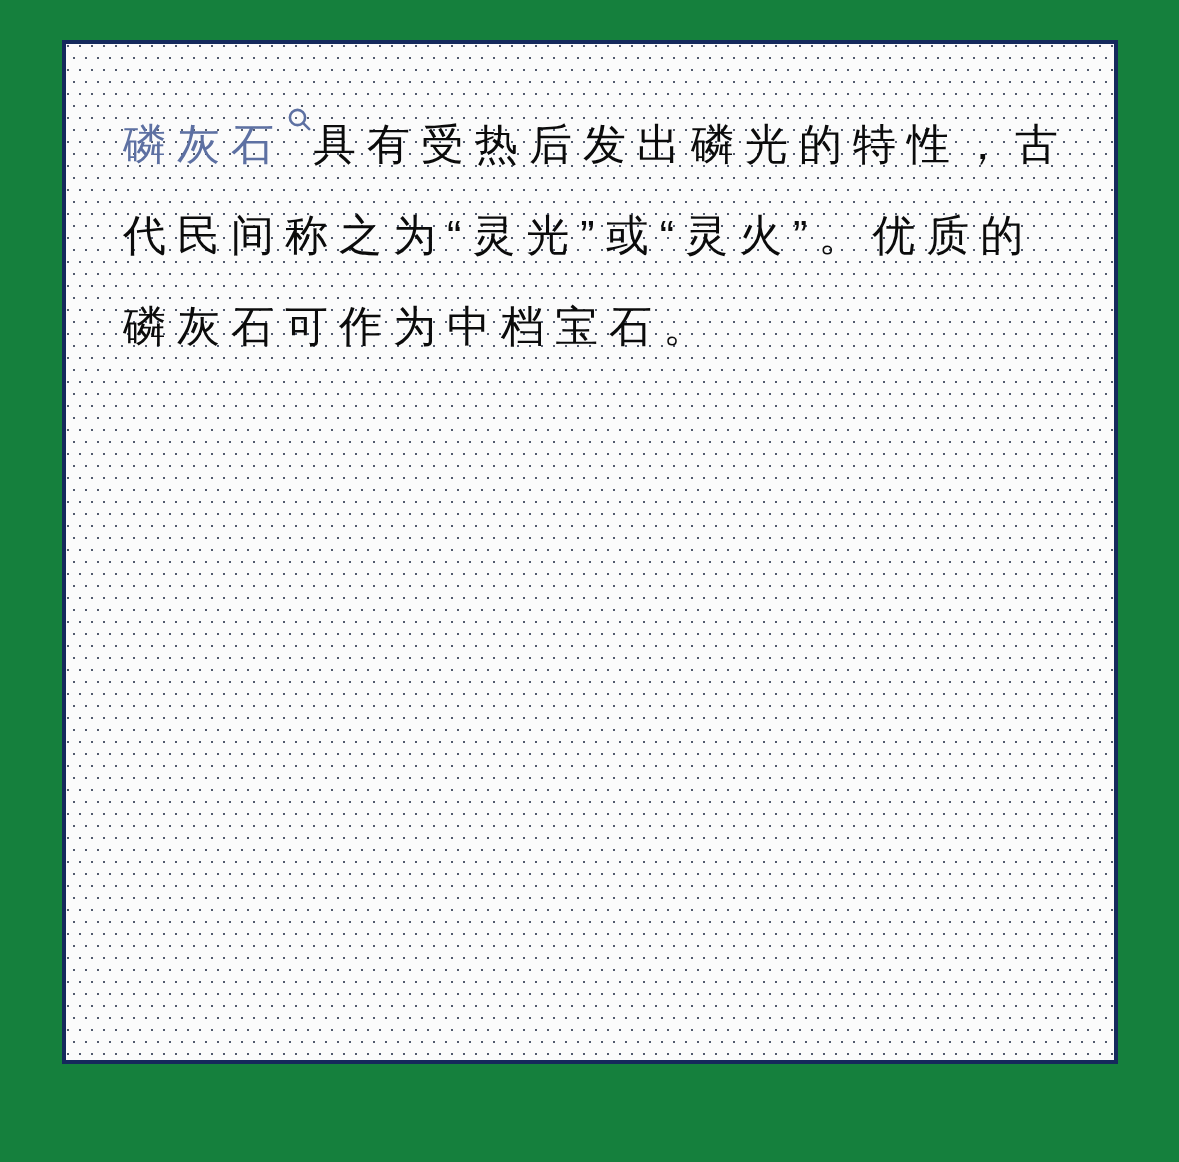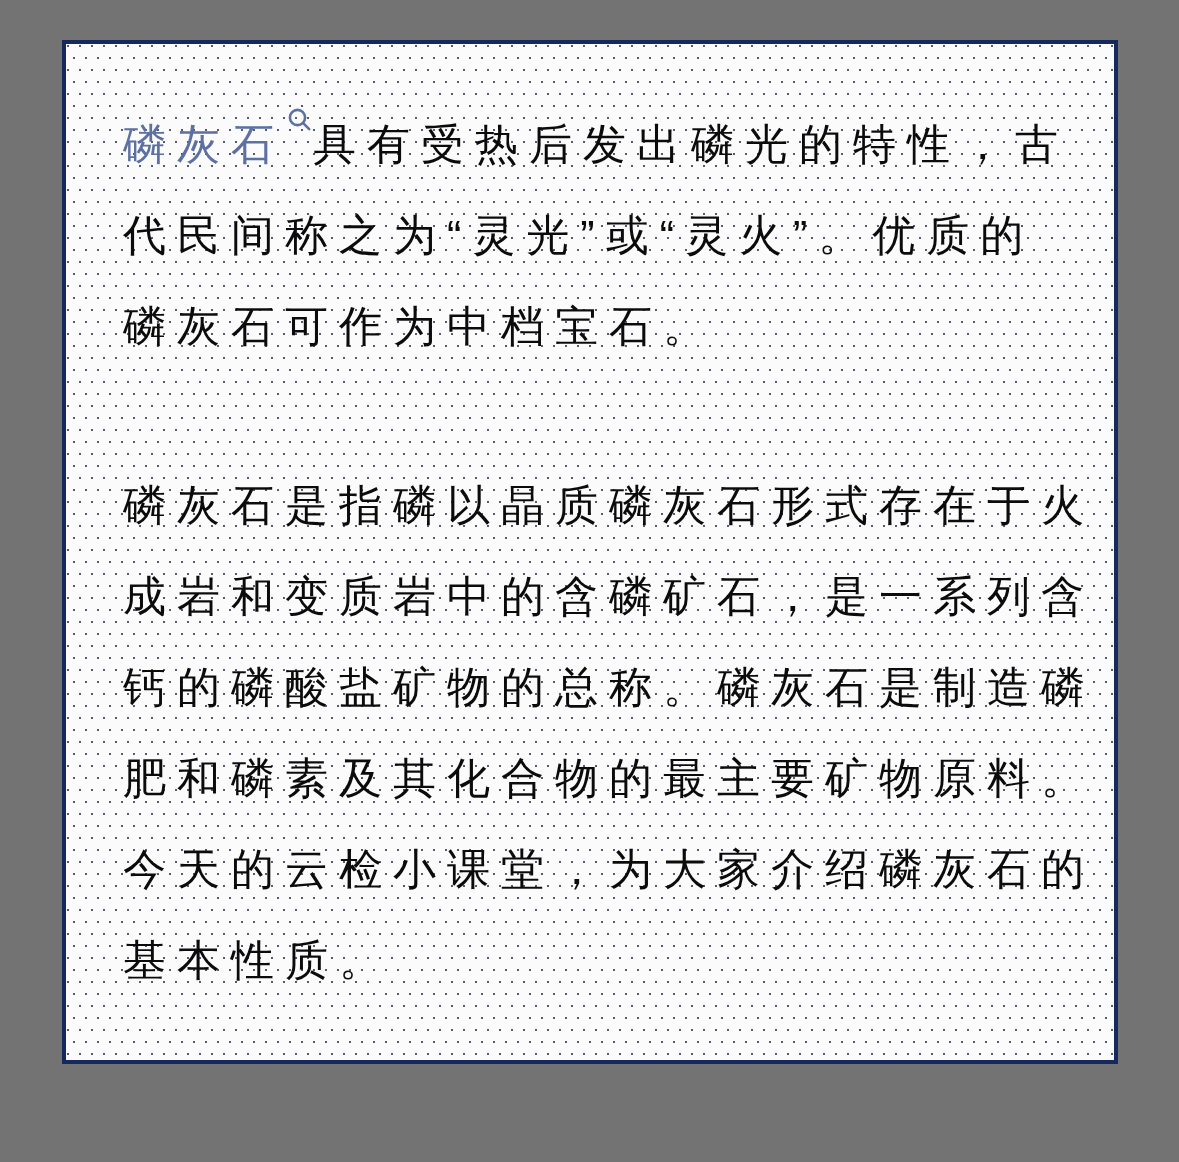--- a/index.html
+++ b/index.html
@@ -1,20 +1,20 @@
 <!DOCTYPE html>
 <html><head>
 <meta charset="utf-8">
 <style>
   html, body { margin: 0; padding: 0; background: #ffffff; }
   .canvas {
     position: relative;
     width: 1179px;
     height: 1162px;
-    background: #737373;
+    background: #15803d;
     overflow: hidden;
     font-family: "Liberation Sans", "DejaVu Sans", sans-serif;
   }
   .card {
     position: absolute;
     left: 62px;
     top: 40px;
     width: 1056px;
     height: 1024px;
     box-sizing: border-box;
@@ -63,20 +63,14 @@
 <body>
 
 <div class="canvas">
   <div class="card">
     <p class="para para-1"><a class="entry-link"><span>磷灰石</span><span class="sup-icon"><svg viewBox="0 0 26 26" aria-hidden="true">
               <circle cx="10.5" cy="10.5" r="7.6"></circle>
               <line x1="16.2" y1="16.2" x2="22.2" y2="22.2"></line>
             </svg></span></a><span class="body-text">具有受热后发出磷光的特性，古
 代民间称之为“灵光”或“灵火”。优质的
 磷灰石可作为中档宝石。</span></p>
-    <p class="para para-2"><span class="body-text">磷灰石是指磷以晶质磷灰石形式存在于火
-成岩和变质岩中的含磷矿石，是一系列含
-钙的磷酸盐矿物的总称。磷灰石是制造磷
-肥和磷素及其化合物的最主要矿物原料。
-今天的云检小课堂，为大家介绍磷灰石的
-基本性质。</span></p>
   </div>
 </div>
 
 </body></html>

